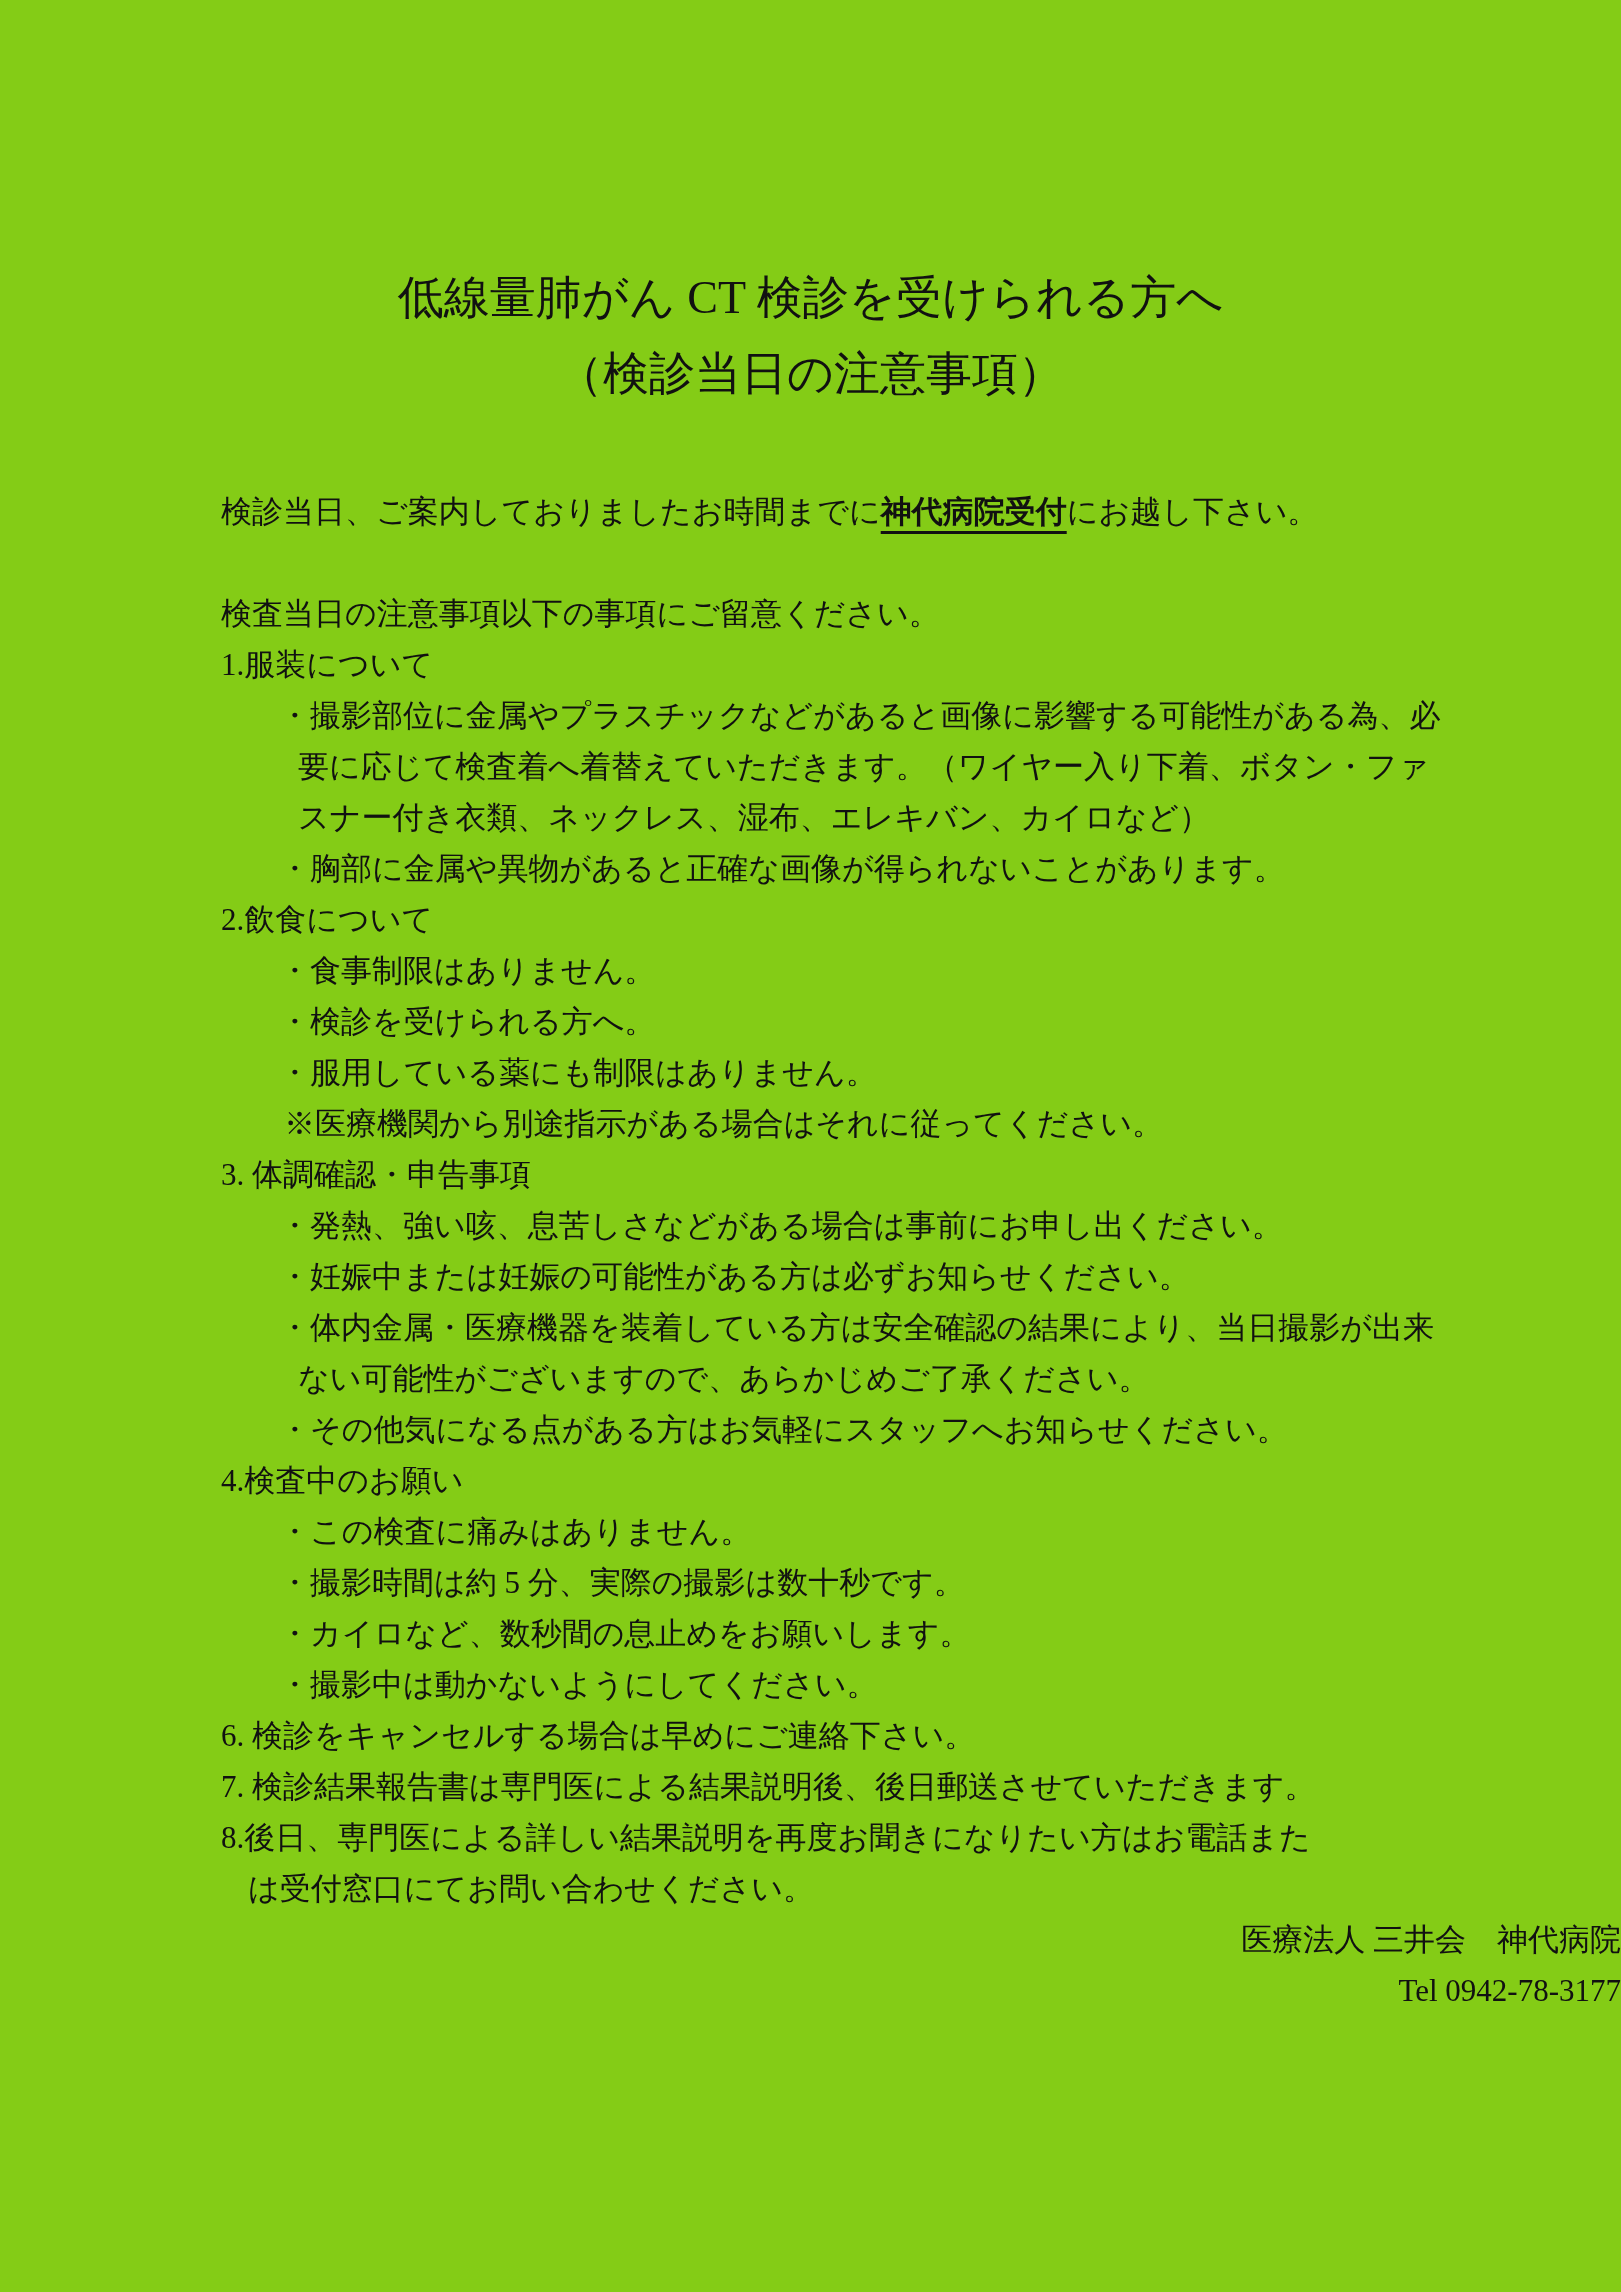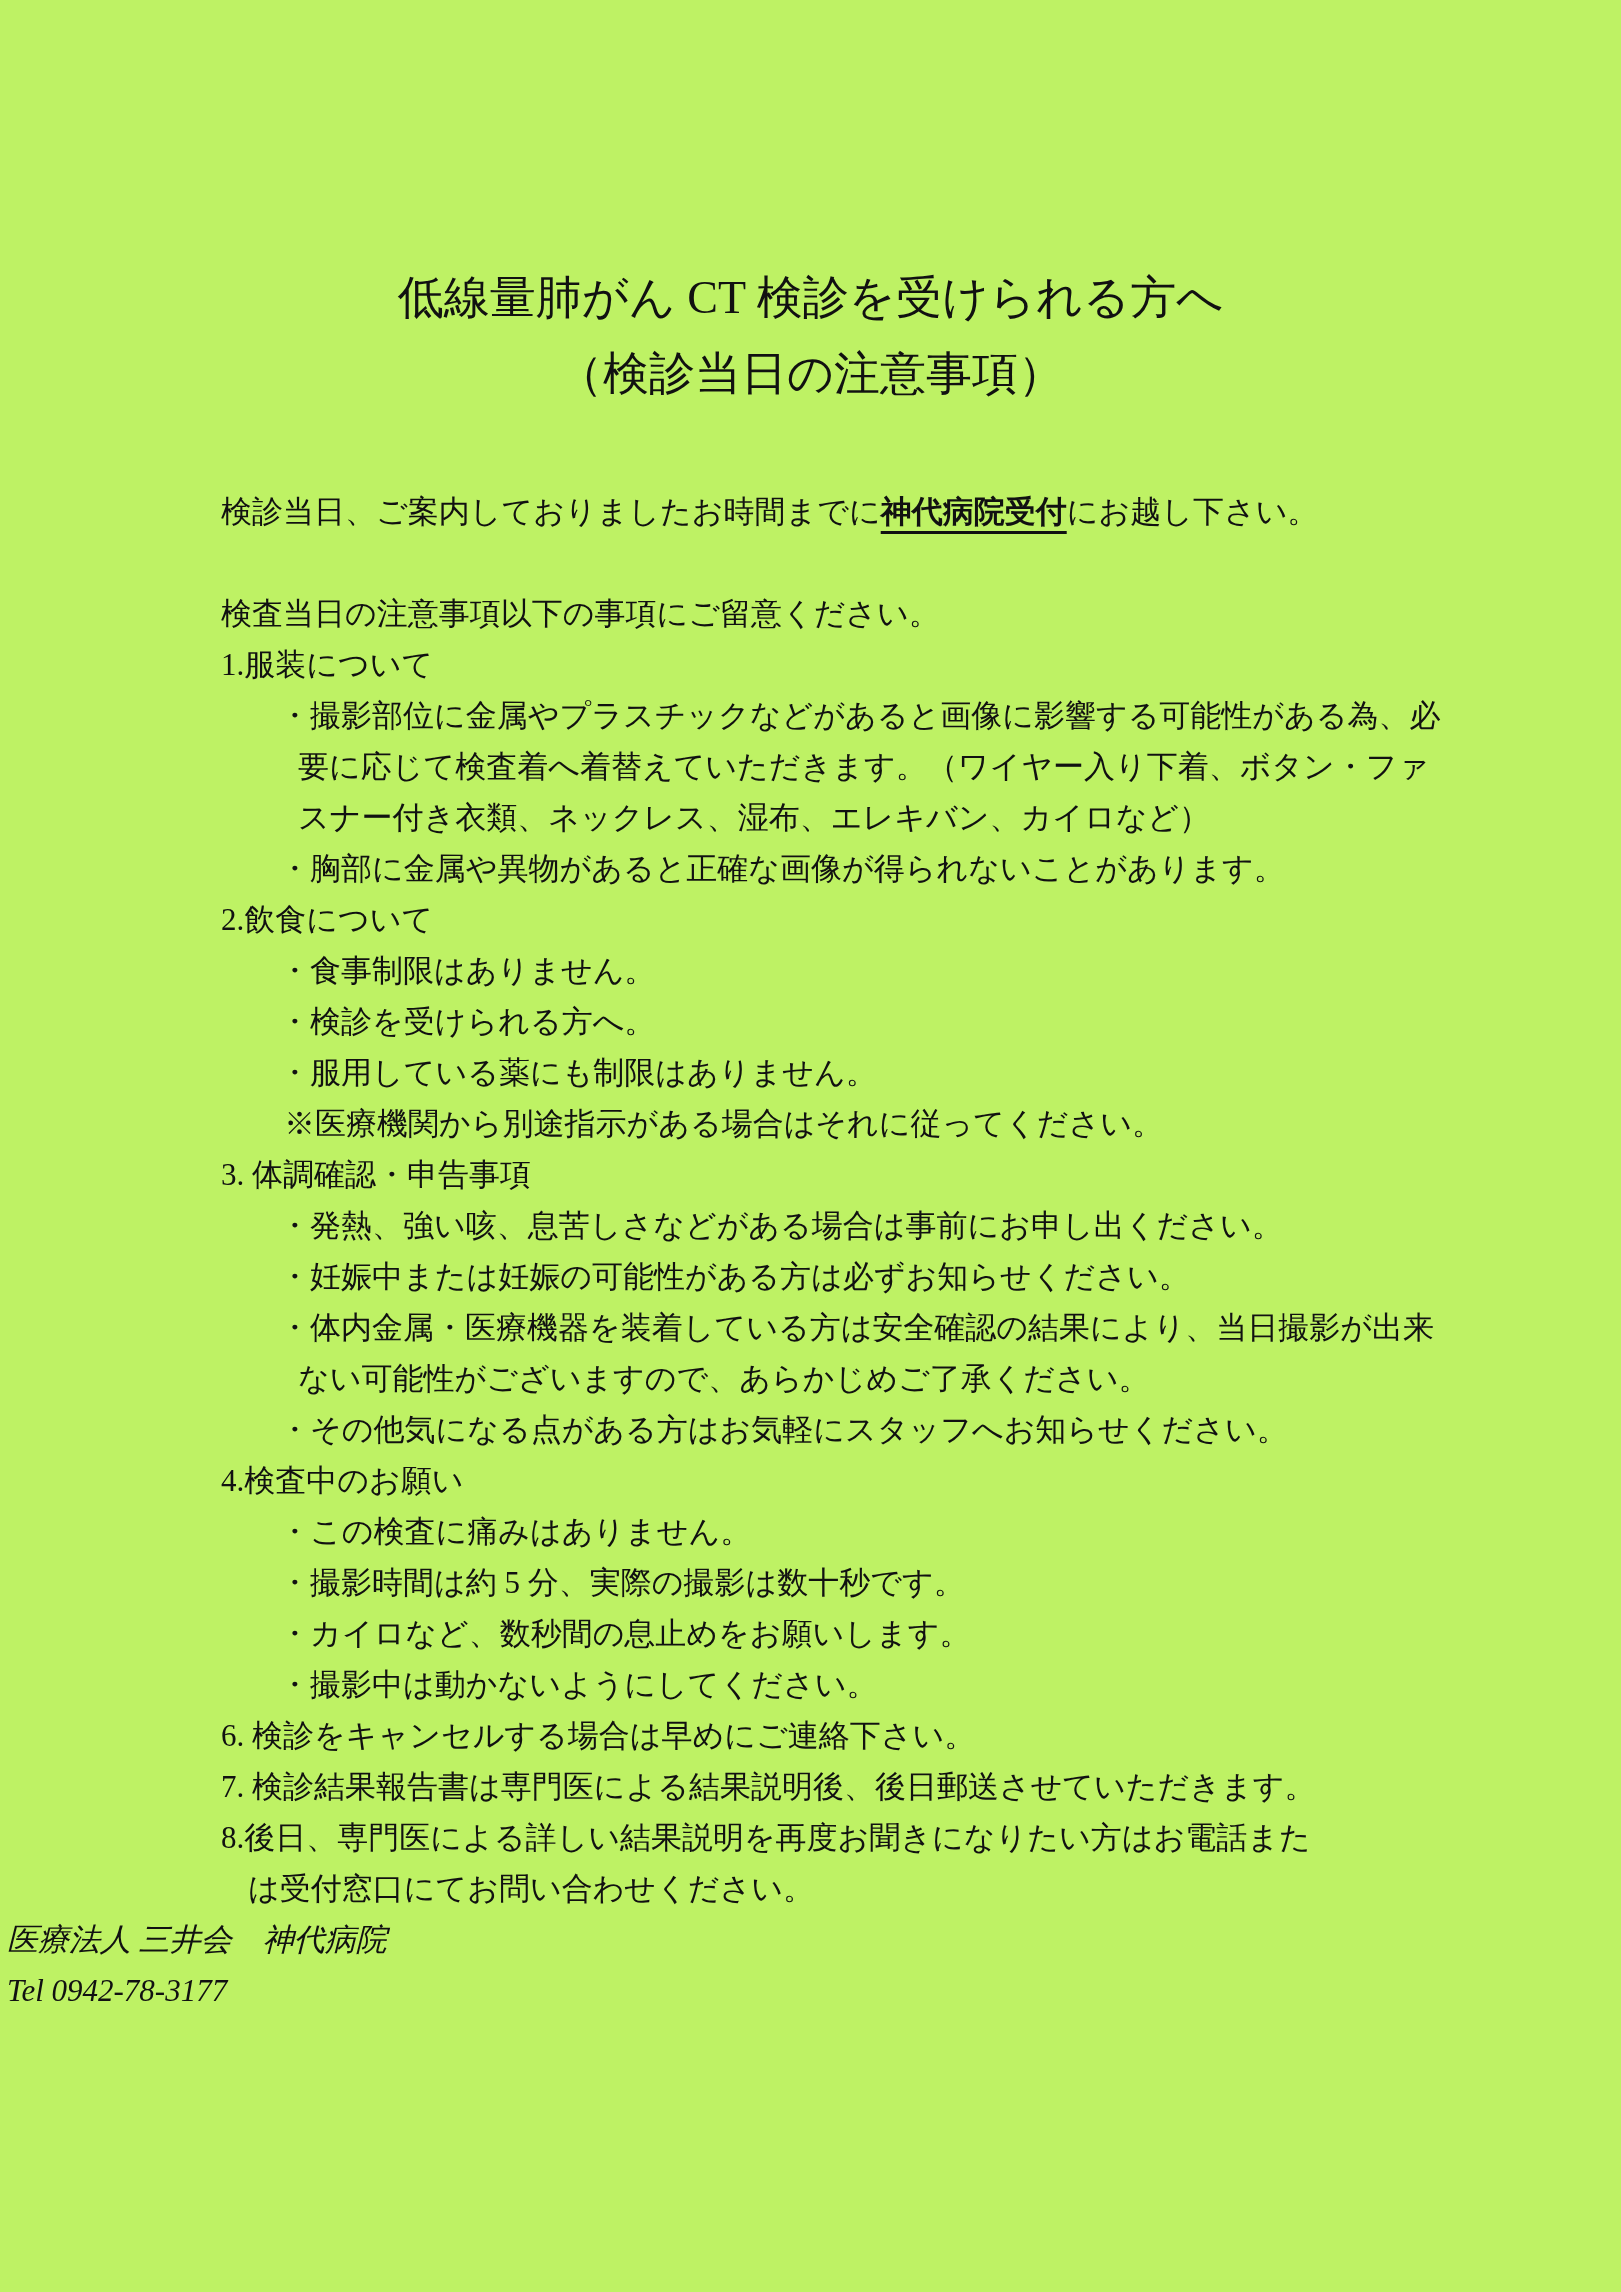--- a/index.html
+++ b/index.html
@@ -1,20 +1,20 @@
 <!DOCTYPE html>
 <html lang="ja"><head>
 <meta charset="utf-8">
 <style>
   html, body { margin: 0; padding: 0; background: #ffffff; }
   .page {
     position: relative;
     width: 1621px;
     height: 2293px;
-    background: #bef264;
+    background: #84cc16;
     color: #111111;
     font-family: "Liberation Serif", "DejaVu Serif", serif;
     box-sizing: border-box;
     padding-top: 260px;
     overflow: hidden;
   }
   .title-line {
     text-align: center;
     font-size: 46px;
     line-height: 76px;
@@ -33,23 +33,22 @@
   .l-cont8  { margin-left: 241px; }
   .spacer { height: 51px; }
   .hl {
     font-weight: bold;
     text-decoration: underline;
     text-decoration-thickness: 2.9px;
     text-underline-offset: 8.8px;
   }
   .center-line {
     margin-left: 0;
-    text-align: left;
+    text-align: right;
     white-space: nowrap;
-    font-style: italic;
   }
 </style>
 </head>
 <body>
 
 <div class="page">
 
   <div class="title-line">低線量肺がん CT 検診を受けられる方へ</div>
   <div class="title-line">（検診当日の注意事項）</div>
 

